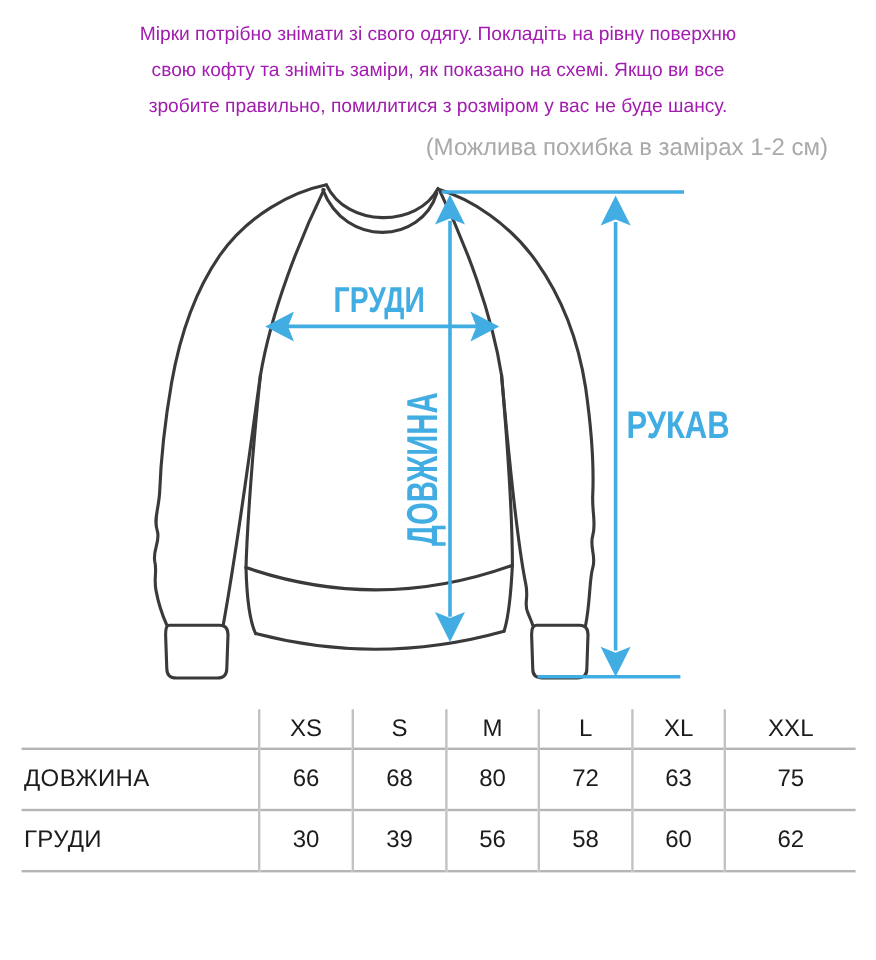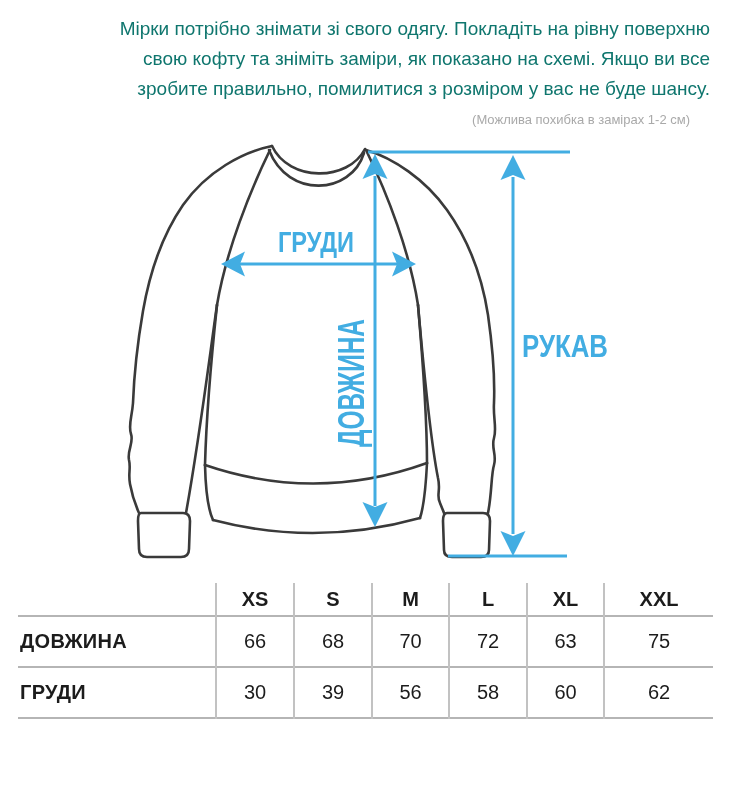--- a/index.html
+++ b/index.html
@@ -2,46 +2,46 @@
 <html><head>
 <meta charset="utf-8">
 <style>
   html,body { margin:0; padding:0; }
   body {
     width:730px; height:800px; background:#ffffff; overflow:hidden;
     font-family:"Liberation Sans", sans-serif;
   }
   .intro {
     margin:14px 20px 0 20px;
-    text-align:right;
+    text-align:center;
     white-space:pre-line;
-    font-size:19px;
+    font-size:16px;
     line-height:30px;
-    color:#0f766e;
+    color:#a21caf;
   }
   .note {
     margin:8px 40px 0 0;
     text-align:right;
-    font-size:13px;
+    font-size:20px;
     color:#a9a9a9;
   }
   .diagram { display:block; margin-top:6px; }
   .diagram text { font-family:"Liberation Sans", sans-serif; font-weight:bold; }
   table.sizes {
     border-collapse:collapse;
     table-layout:fixed;
     margin-left:18px;
     width:695px;
     font-size:20px;
     color:#1c1c1c;
   }
   table.sizes th, table.sizes td {
     text-align:center;
     padding:0;
-    font-weight:bold;
+    font-weight:normal;
   }
   table.sizes thead tr { height:33px; }
   table.sizes tbody tr { height:51px; }
   table.sizes thead tr { border-bottom:2px solid #b5b5b5; }
   table.sizes tbody tr { border-bottom:2px solid #b5b5b5; }
   table.sizes th:not(.rowlabel), table.sizes td:not(.rowlabel) {
     border-left:2px solid #c2c2c2;
   }
   table.sizes .rowlabel {
     text-align:left;
@@ -127,21 +127,21 @@
         <th>L</th>
         <th>XL</th>
         <th>XXL</th>
       </tr>
     </thead>
     <tbody>
       <tr>
         <td class="rowlabel">ДОВЖИНА</td>
         <td>66</td>
         <td>68</td>
-        <td>70</td>
+        <td>80</td>
         <td>72</td>
         <td>63</td>
         <td>75</td>
       </tr>
       <tr>
         <td class="rowlabel">ГРУДИ</td>
         <td>30</td>
         <td>39</td>
         <td>56</td>
         <td>58</td>

